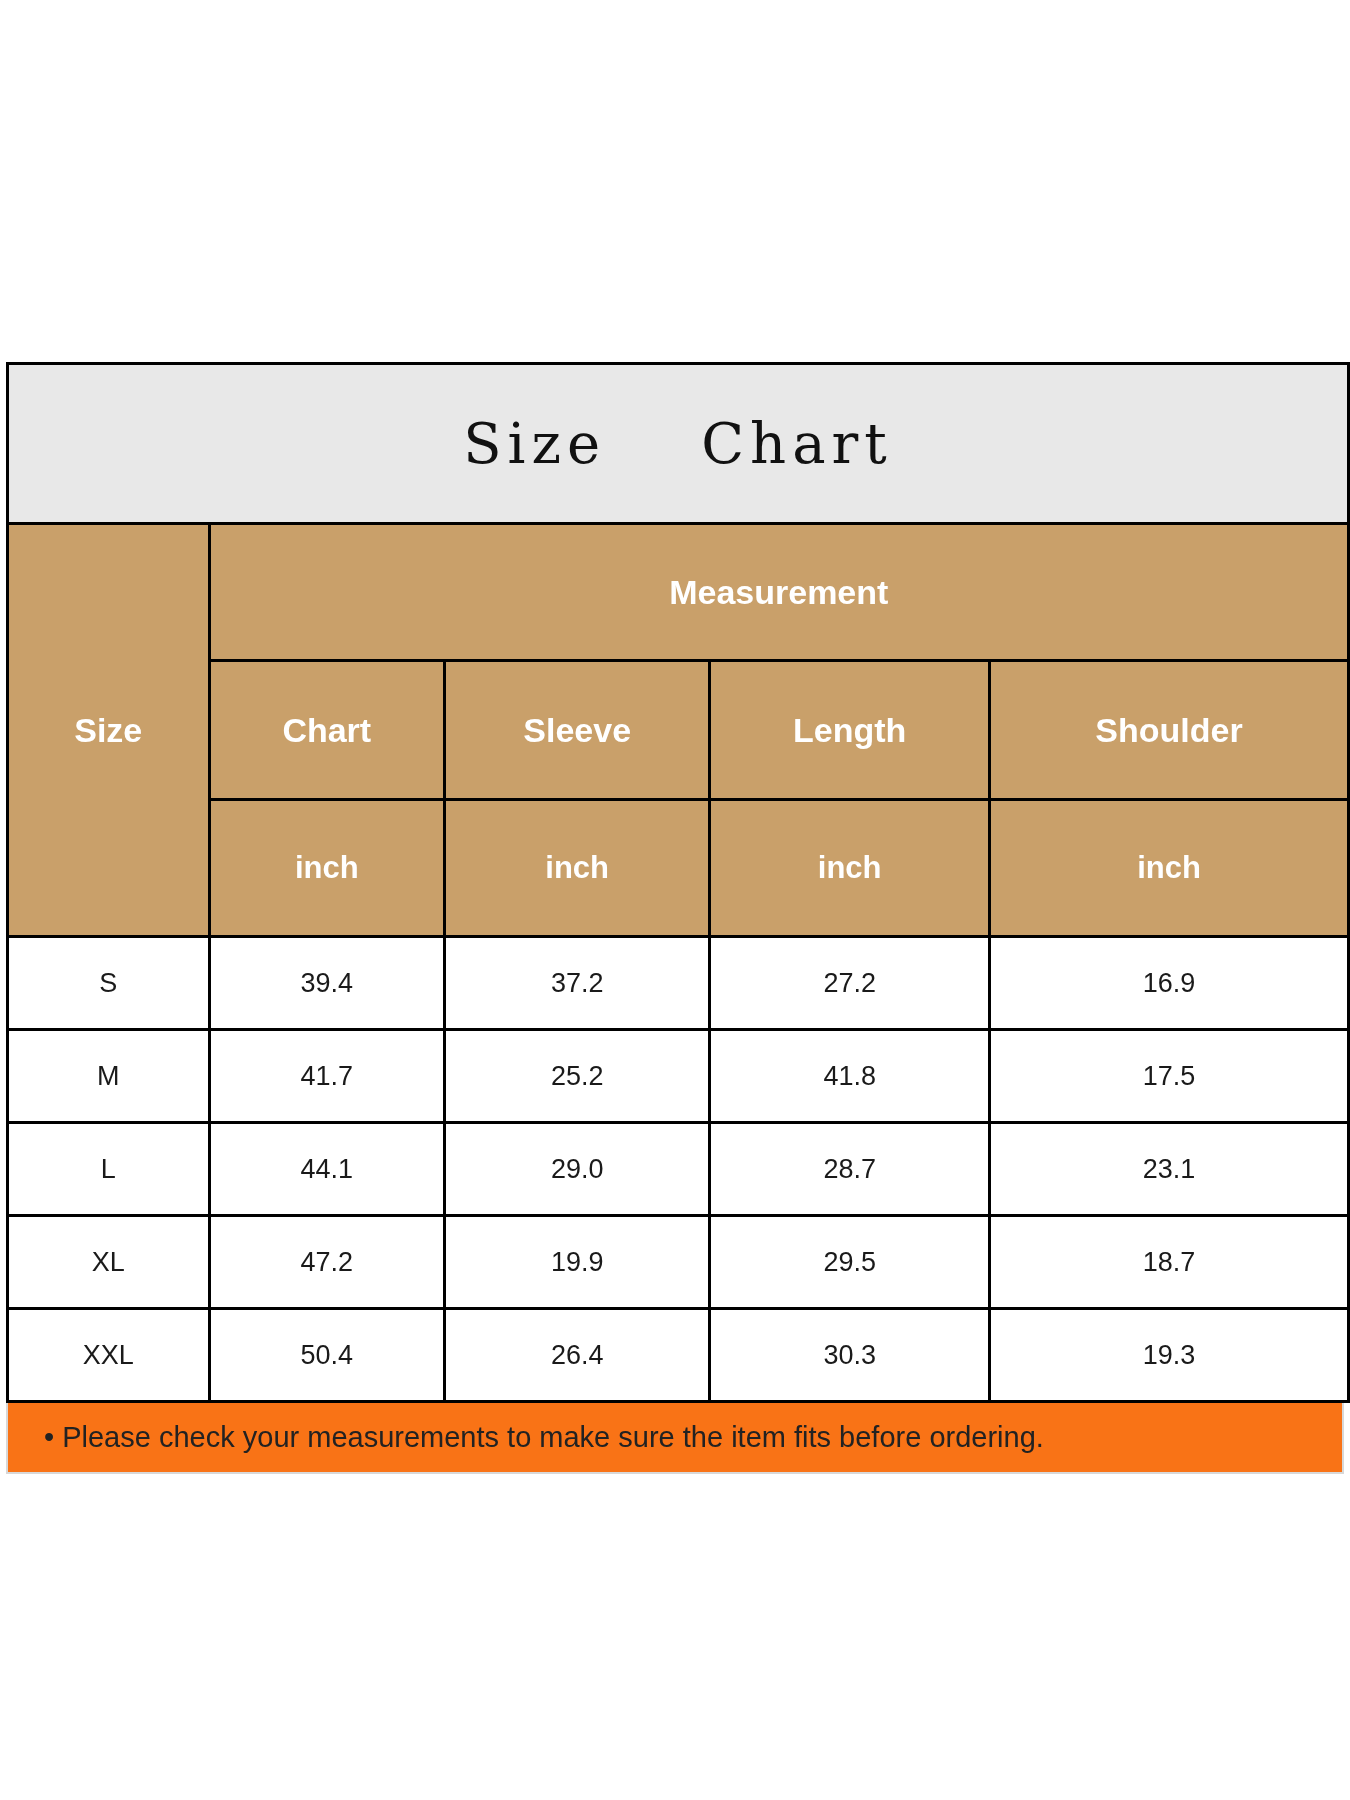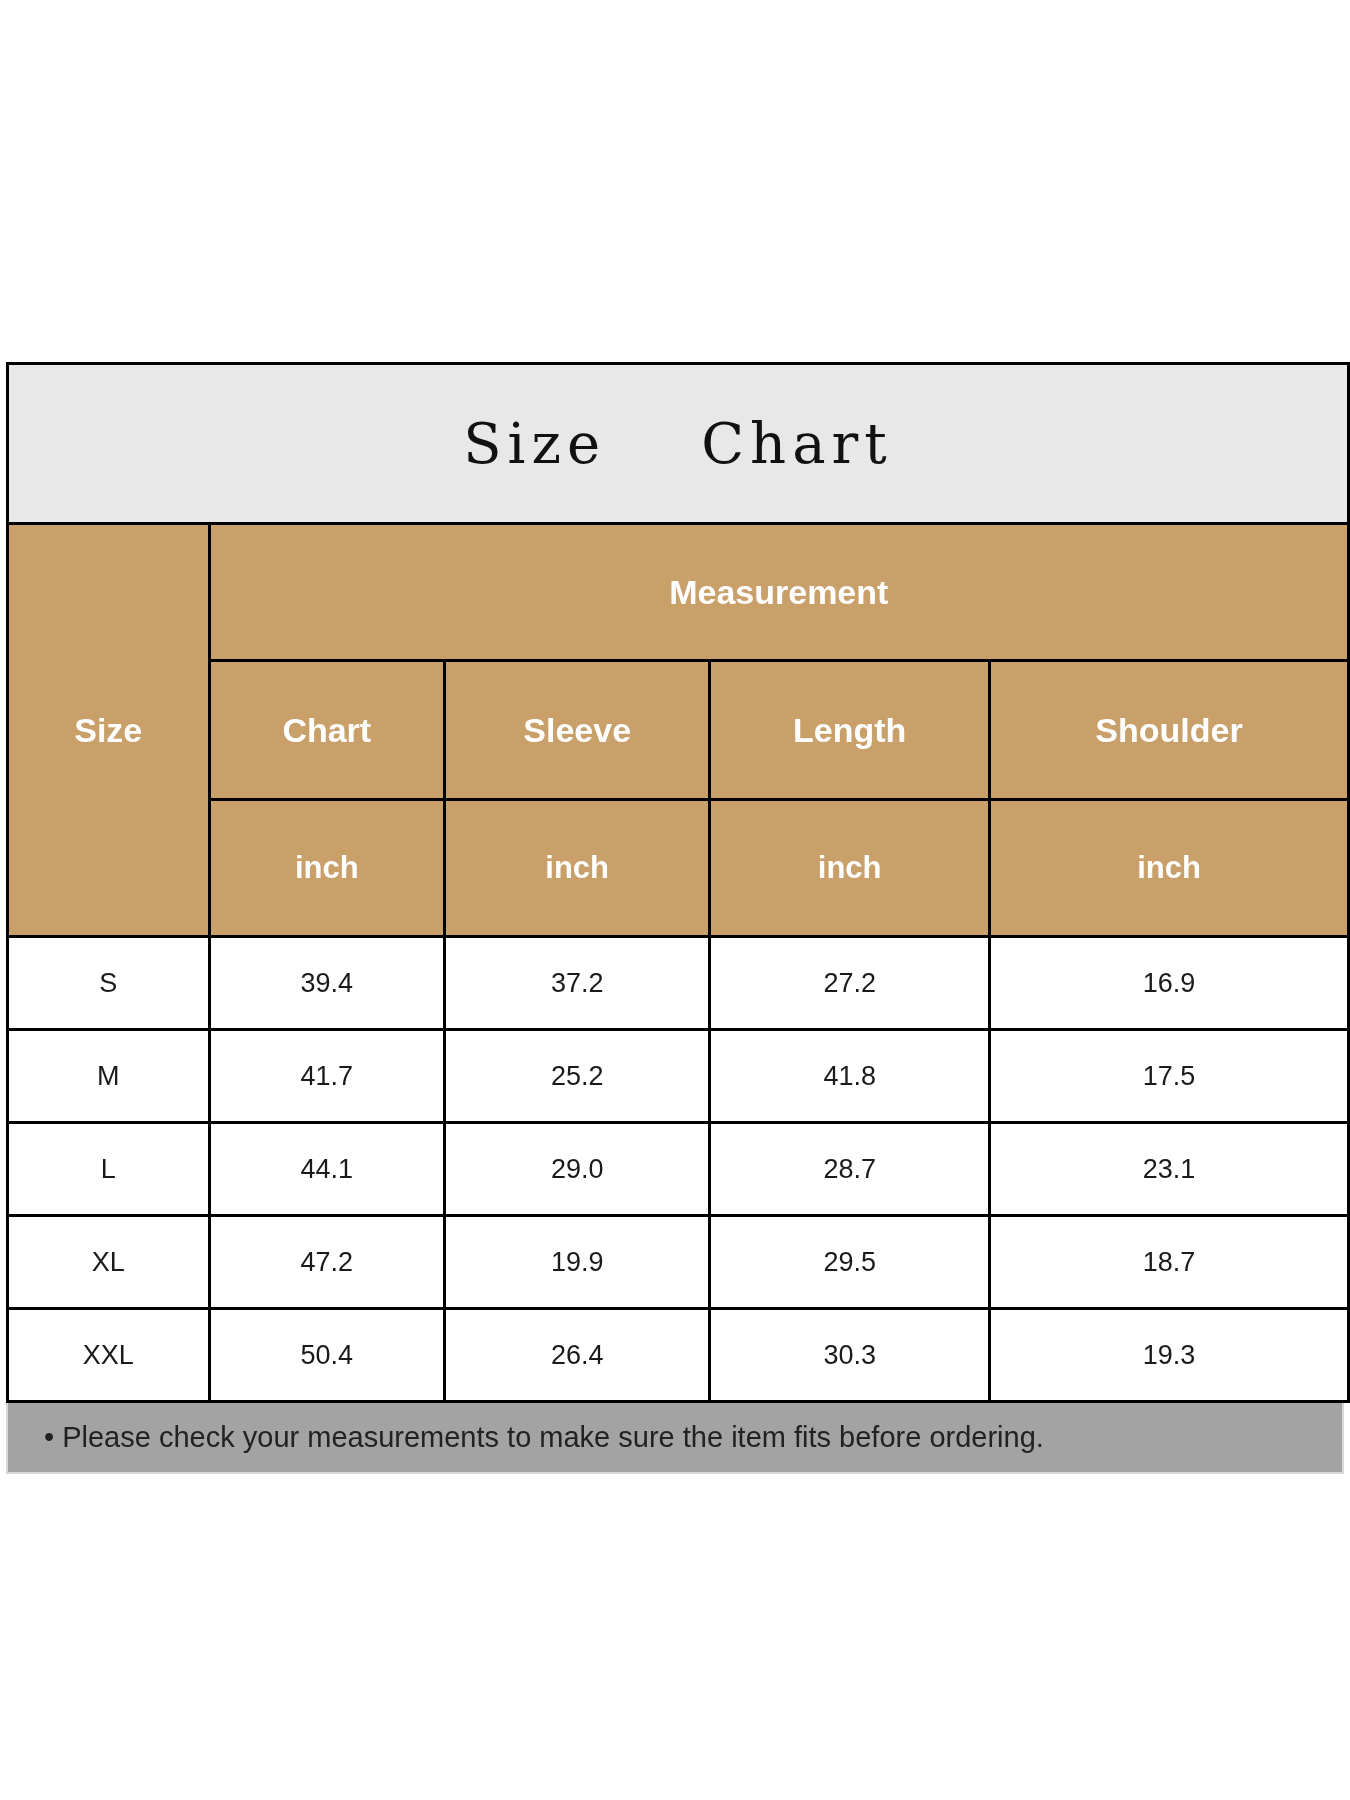--- a/index.html
+++ b/index.html
@@ -84,21 +84,21 @@
     color: #1a1a1a;
     background: #ffffff;
     font-weight: normal;
   }
   .note-box {
     width: 1338px;
     box-sizing: border-box;
     border-left: 2px solid #d8d8d8;
     border-right: 2px solid #d8d8d8;
     border-bottom: 2px solid #d8d8d8;
-    background: #a3a3a3;
+    background: #f97316;
     padding: 18px 0 18px 36px;
     font-size: 29px;
     color: #222222;
   }
   .note-text {
     white-space: nowrap;
   }
 </style>
 </head>
 <body>

